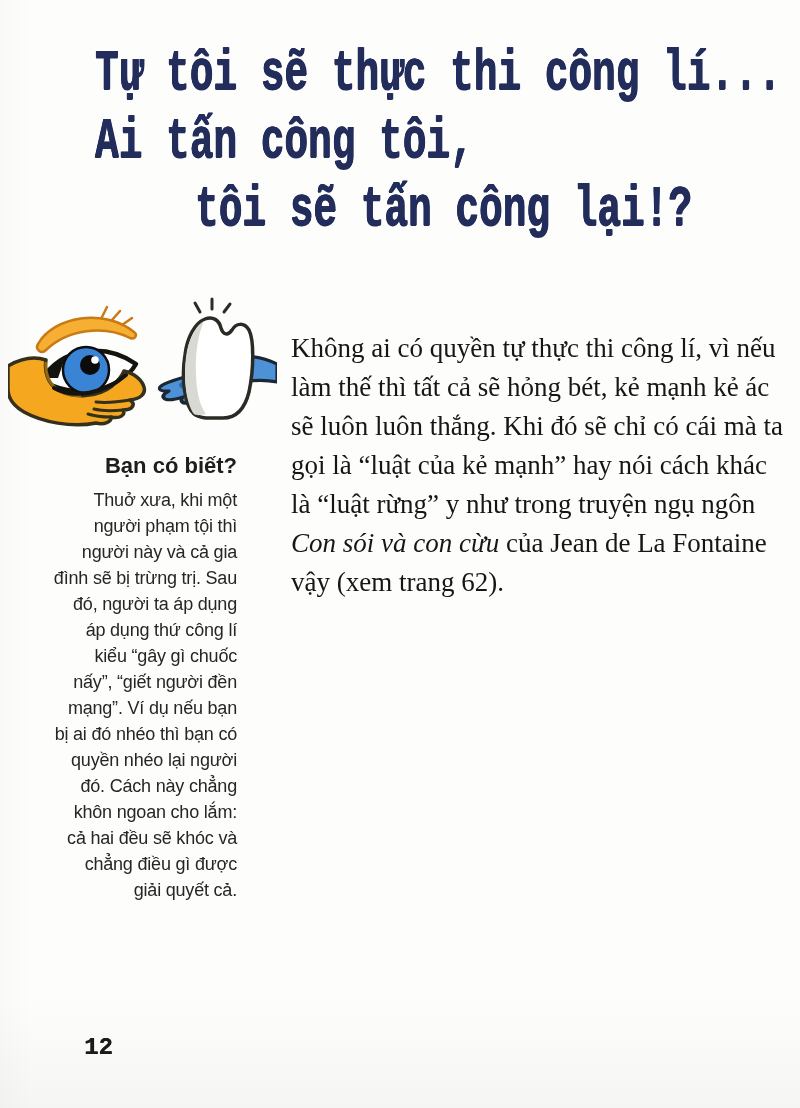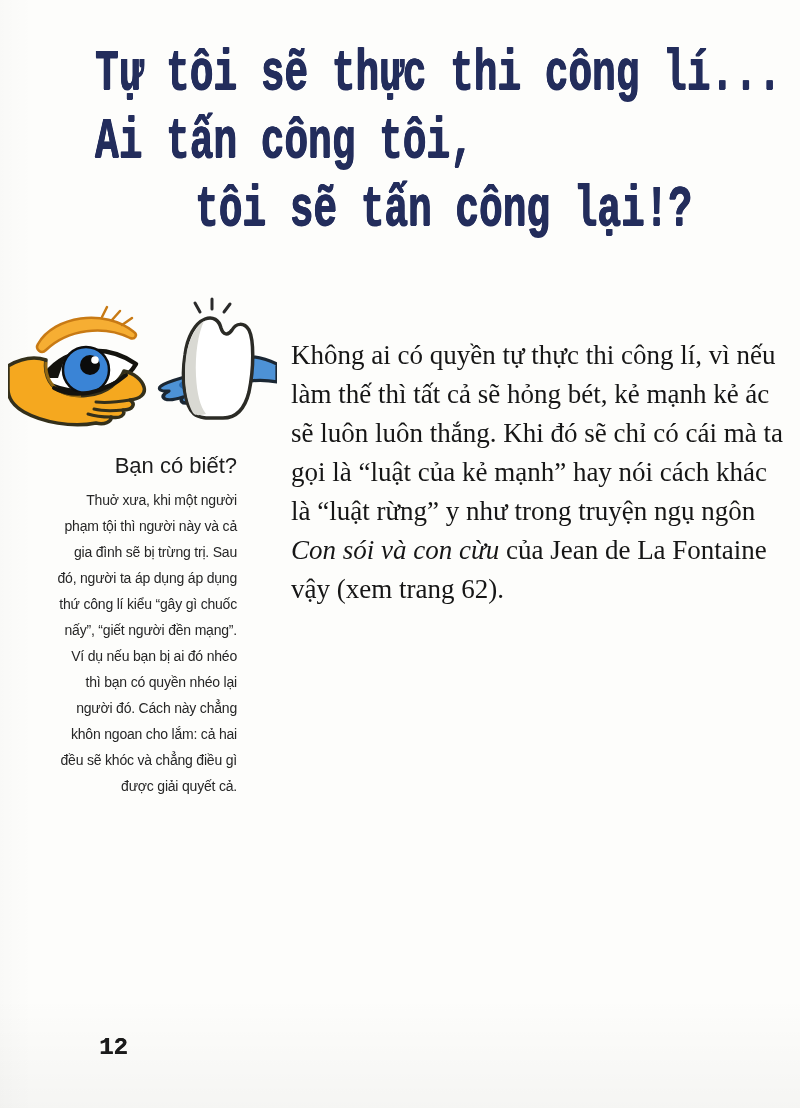--- a/index.html
+++ b/index.html
@@ -28,37 +28,37 @@
   
   .illus{position:absolute}
   #illus-eye{left:8px;top:298px}
   #illus-tooth{left:152px;top:294px}
   
   .sidebar{
     position:absolute;left:53px;top:452px;width:184px;
     text-align:right;color:#262626;
   }
   .sidebar .sb-heading{
-    font-size:22px;line-height:28px;font-weight:normal;margin:0 0 7px;color:#1d1d1d;
+    font-size:22px;line-height:28px;font-weight:bold;margin:0 0 7px;color:#1d1d1d;
   }
   .sidebar .sb-body{
-    font-size:14px;line-height:26px;margin:0;letter-spacing:-0.2px;
+    font-size:18px;line-height:26px;margin:0;letter-spacing:-0.2px;
   }
   
   .main{
     position:absolute;left:291px;top:328px;width:492px;
     color:#161616;
     font-family:"Liberation Serif",serif;
     font-size:27px;line-height:39px;
   }
-  .main p{margin:8px 0 28px}
+  .main p{margin:1px 0 28px}
   .main .ital{font-style:italic}
   
   .pagenum{
-    position:absolute;left:99px;top:1034px;
+    position:absolute;left:84px;top:1034px;
     font-family:"Liberation Mono",monospace;font-weight:bold;
     font-size:24px;color:#1b1b1b;
     text-shadow:0.4px 0 currentColor;
   }
 </style>
 </head>
 <body>
 
 <div class="paper-shade"></div>
 

